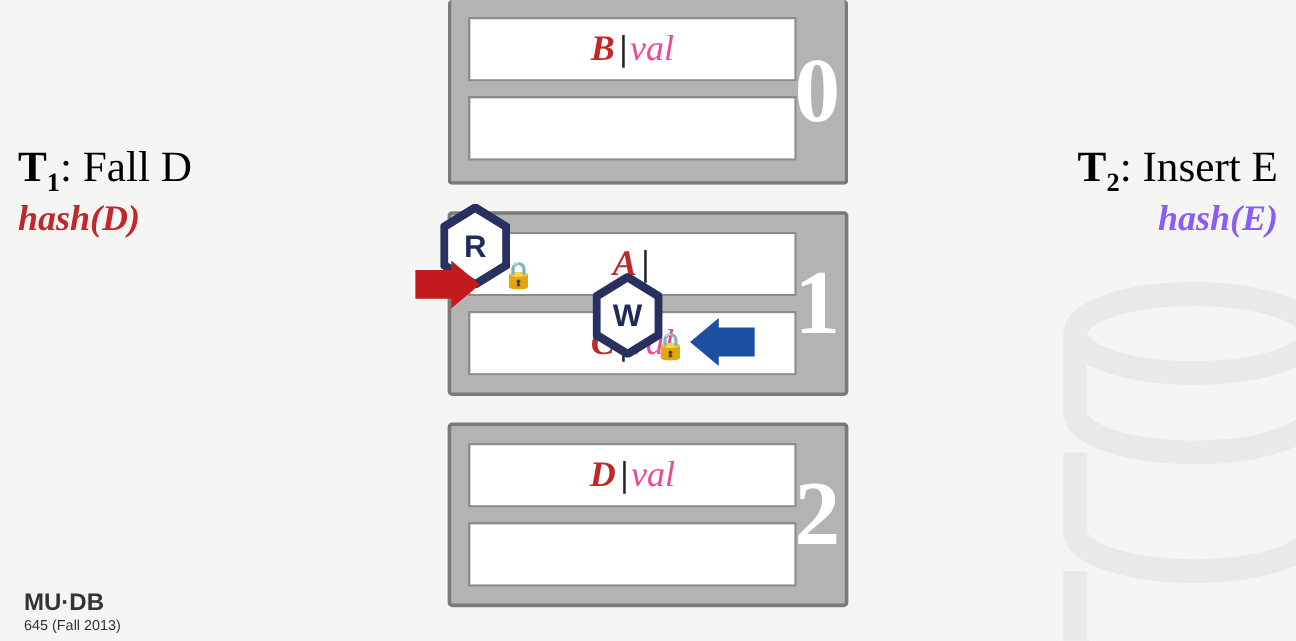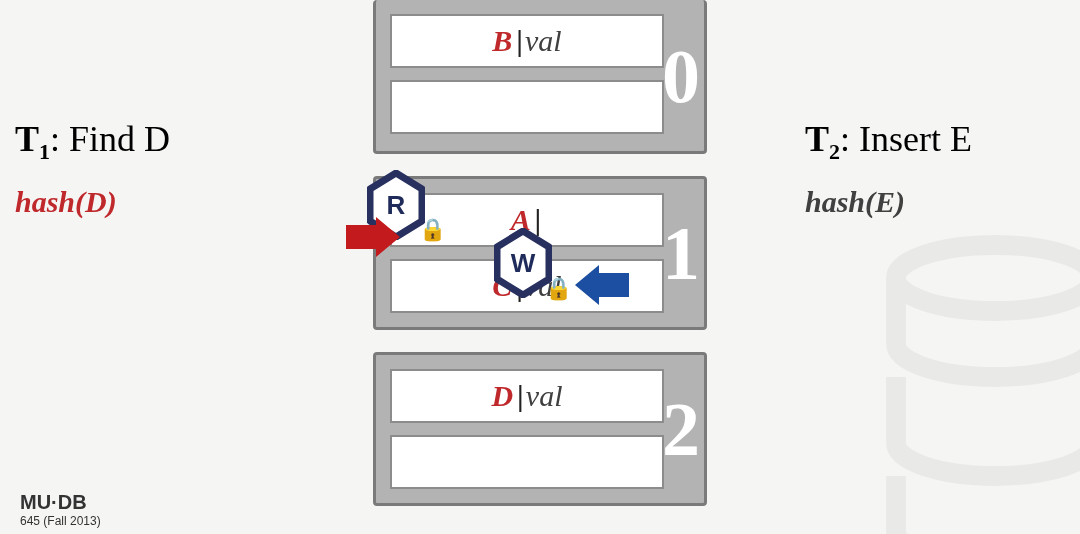--- a/index.html
+++ b/index.html
@@ -13,34 +13,34 @@
     position: relative;
   }
 
   
   .thread-block {
     position: absolute;
     top: 118px;
     width: 260px;
   }
   .thread-block.left  { left: 15px;  text-align: left;  }
-  .thread-block.right { right: 15px; }
+  .thread-block.right { right: 15px; text-align: right; }
 
   .thread-title { font-size: 36px; }
   .thread-title .bold { font-weight: 700; }
   .thread-title sub { font-size: 22px; vertical-align: sub; }
 
   .thread-hash {
     font-size: 30px;
     font-style: italic;
     font-weight: 700;
-    margin-top: 20px;
+    margin-top: 1px;
   }
   .thread-hash.red  { color: #c0292c; }
-  .thread-hash.blue { color: #404040; }
+  .thread-hash.blue { color: #8b5cf6; }
 
   
   .table-wrap {
     position: absolute;
     left: 50%;
     top: 0;
     transform: translateX(-50%);
     width: 334px;
   }
 
@@ -79,21 +79,21 @@
     align-items: center;
     justify-content: center;
     font-size: 30px;
     font-style: italic;
     position: relative;
   }
   .slot + .slot { margin-top: 12px; }
 
   .slot .key { color: #c0292c; font-weight: 700; margin-right: 2px; }
   .slot .sep { color: #222; font-weight: 700; margin: 0 2px; }
-  .slot .val { color: #404040; }
+  .slot .val { color: #ec4899; }
 
   
   .lock-hex {
     position: absolute;
     width: 58px;
     height: 70px;
     pointer-events: none;
   }
   .lock-hex svg { width: 100%; height: 100%; }
 
@@ -156,21 +156,21 @@
     opacity: 0.15;
     pointer-events: none;
   }
   .ghost-db svg { width: 100%; height: 100%; }
 </style>
 </head>
 <body>
 
 <div class="thread-block left">
   <div class="thread-title">
-    <span class="bold">T</span><sub class="bold">1</sub><span>: Find D</span>
+    <span class="bold">T</span><sub class="bold">1</sub><span>: Fall D</span>
   </div>
   <div class="thread-hash red">hash(D)</div>
 </div>
 
 <div class="thread-block right">
   <div class="thread-title">
     <span class="bold">T</span><sub class="bold">2</sub><span>: Insert E</span>
   </div>
   <div class="thread-hash blue">hash(E)</div>
 </div>

